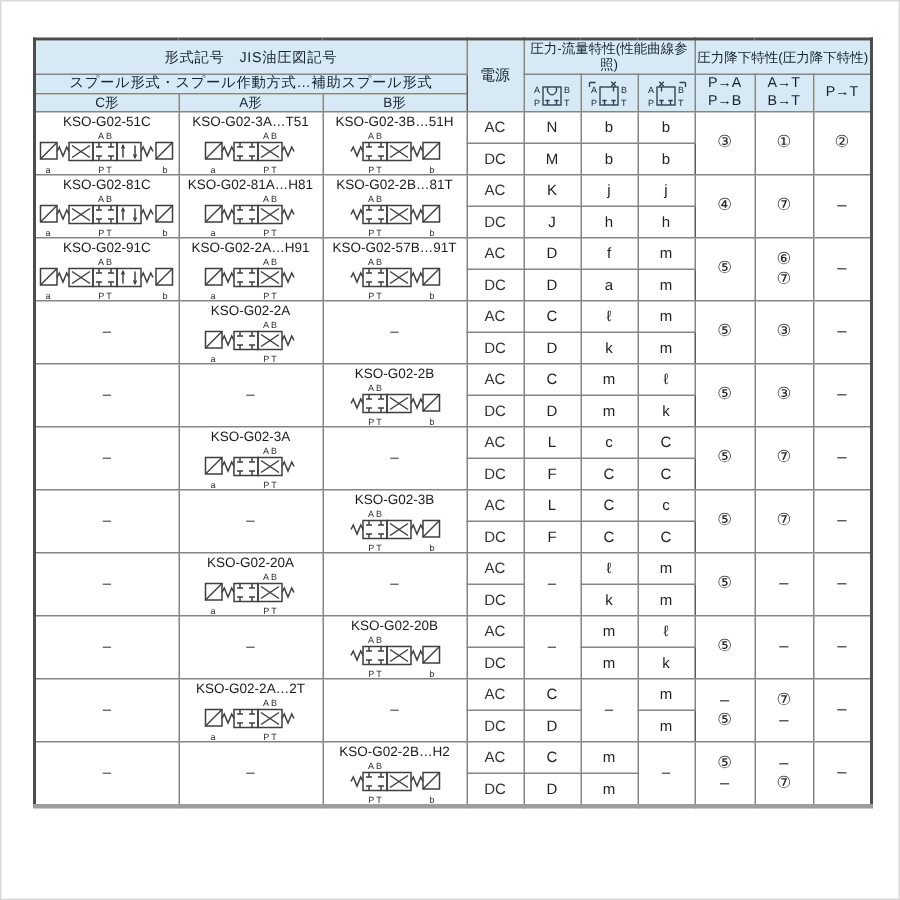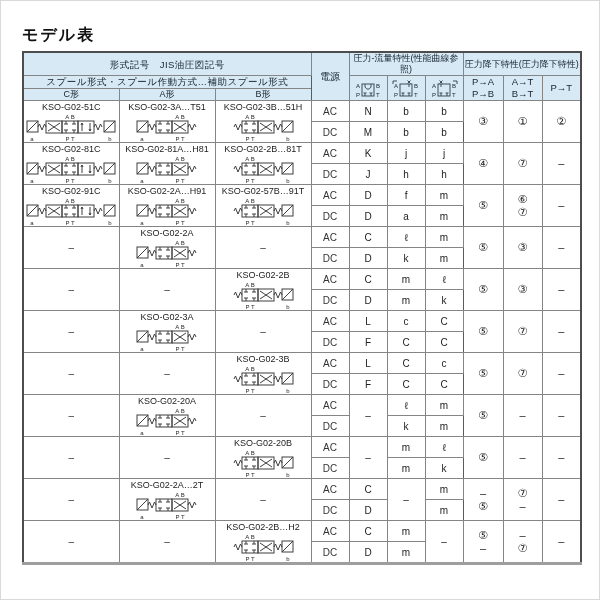--- a/index.html
+++ b/index.html
@@ -35,21 +35,20 @@
   .valve text{fill:#2b2b2b;stroke:none;font-family:"Liberation Sans",sans-serif;}
   .fsym line,.fsym path,.fsym rect{stroke:#2d3d4d;fill:none;stroke-width:0.9;}
   .fsym text{fill:#16242f;stroke:none;font-family:"Liberation Sans",sans-serif;}
   .dash{color:#333;}
   svg{display:block;margin:0 auto;}
 </style>
 </head>
 <body>
 
 <div class="page">
-  <h1 class="title">モデル表</h1>
 
   <table class="model">
     <colgroup>
       <col style="width:96px">
         <col style="width:96px">
         <col style="width:96px">
       <col style="width:38px">
         <col style="width:38px">
         <col style="width:38px">
         <col style="width:38px">

